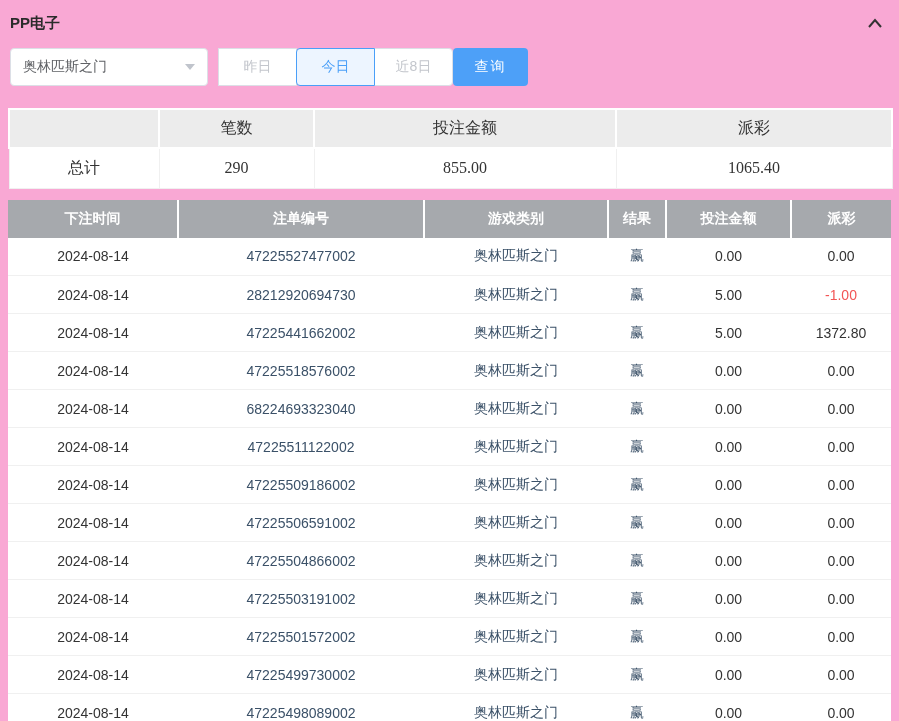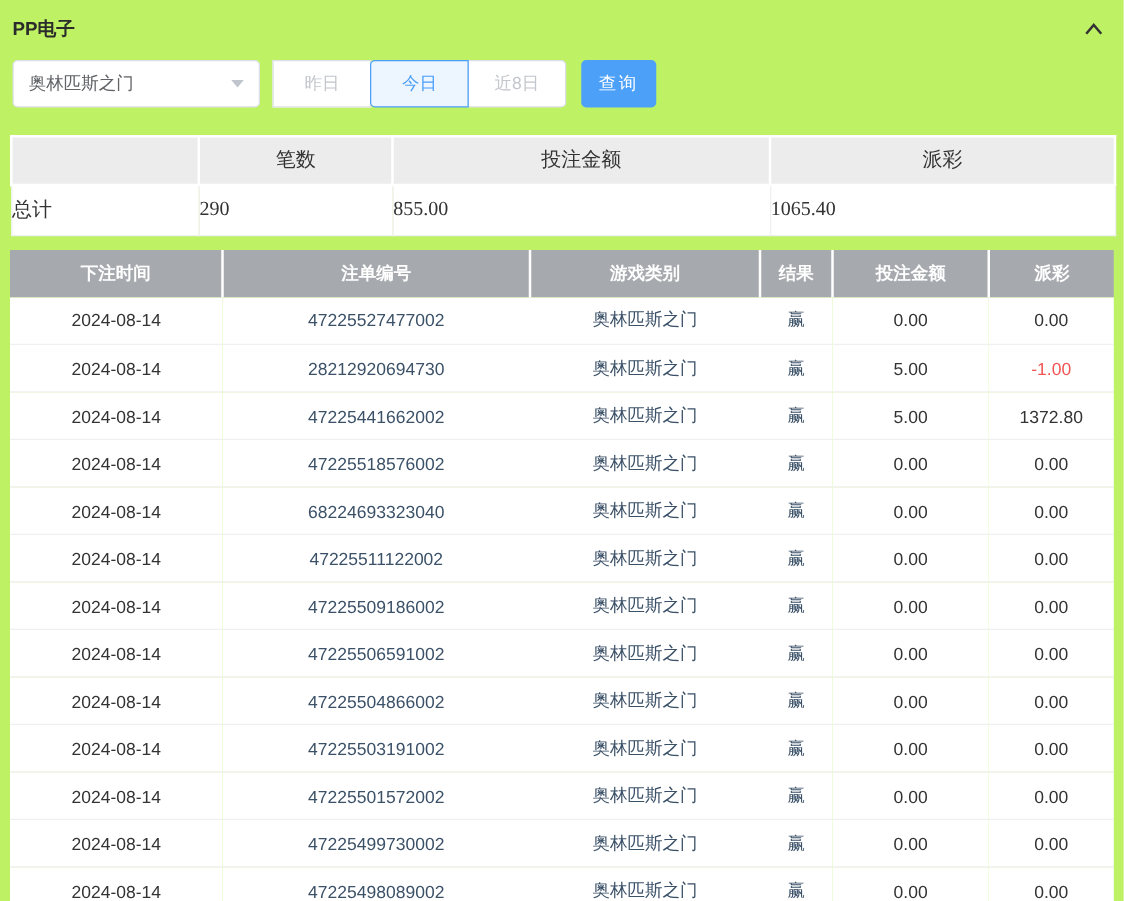--- a/index.html
+++ b/index.html
@@ -1,20 +1,20 @@
 <!DOCTYPE html>
 <html><head>
 <meta charset="utf-8">
 <style>
   * { box-sizing: border-box; margin: 0; padding: 0; }
   html, body { background: #f5f5f5; }
   body { font-family: "Liberation Sans", "DejaVu Sans", sans-serif; color: #333; }
   .page {
     width: 899px; height: 721px; overflow: hidden;
-    background: #bef264; padding: 0 8px; position: relative;
+    background: #f9a8d4; padding: 0 8px; position: relative;
   }
   
   .header-row {
     height: 42px; display: flex; align-items: center;
     justify-content: space-between; padding: 4px 4px 0 2px;
   }
   .page-title { font-size: 15px; font-weight: bold; color: #2b2b2b; }
   .collapse-btn { background: none; border: none; cursor: pointer; padding: 4px; line-height: 0; }
 
   
@@ -39,36 +39,36 @@
     color: #c3c6cc; font-size: 14px; cursor: pointer;
   }
   .qbtn + .qbtn { margin-left: -1px; }
   .qbtn.first { border-radius: 4px 0 0 4px; }
   .qbtn.last  { border-radius: 0 4px 4px 0; }
   .qbtn.active {
     color: #4a9ff8; border-color: #4a9ff8; background: #edf5ff;
     position: relative; z-index: 1;
   }
   .search-btn {
-    width: 60px; height: 38px; margin-left: 12px; background: #4da0f8;
+    width: 75px; height: 38px; background: #4da0f8;
     color: #fff; border: none; border-radius: 4px; font-size: 14px;
     cursor: pointer; letter-spacing: 2px;
   }
 
   
   .summary-table {
     width: 100%; border-collapse: collapse; table-layout: fixed;
     font-size: 16px; margin-top: 22px; font-family: Liberation Serif, serif;
   }
   .summary-table th {
     background: #ececec; height: 39px; font-weight: normal; color: #333;
     border: 2px solid #fff; text-align: center;
   }
   .summary-table td {
-    height: 40px; text-align: left; border: 1px solid #f0f0f0;
+    height: 40px; text-align: center; border: 1px solid #f0f0f0;
     color: #333; background: #fff;
   }
 
   
   .bet-table {
     width: 100%; border-collapse: collapse; table-layout: fixed;
     font-size: 14px; margin-top: 11px;
   }
   .bet-table th {
     background: #a6a9ad; color: #fff; height: 38px; font-weight: bold;

